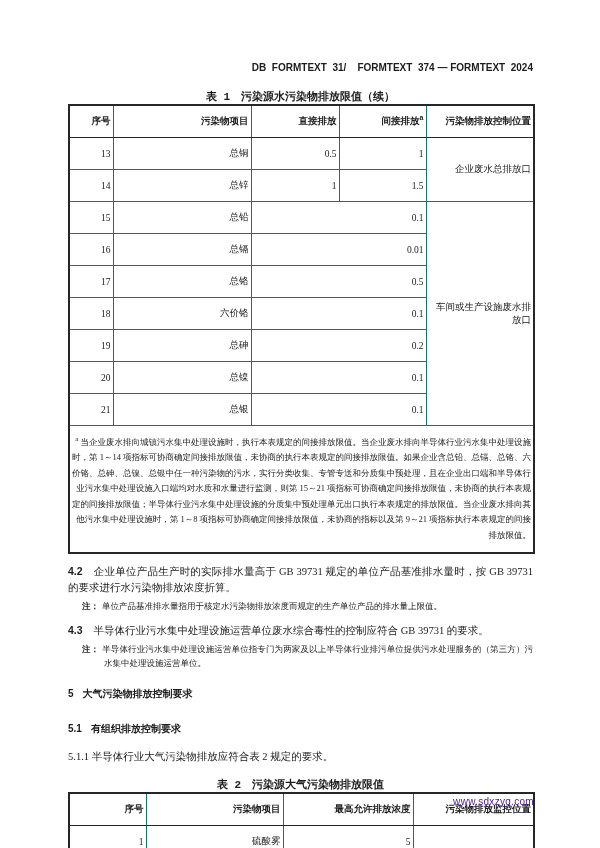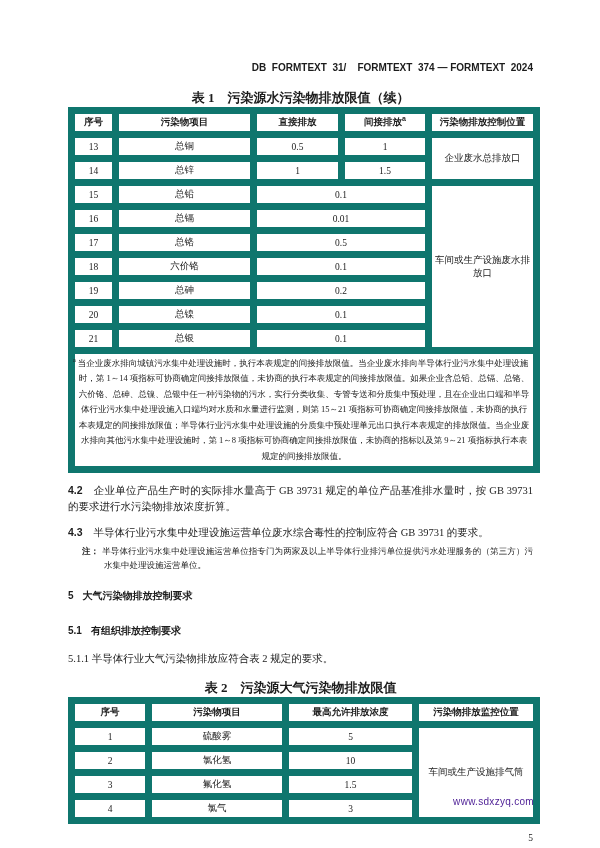--- a/index.html
+++ b/index.html
@@ -24,43 +24,43 @@
   .doc-code {
     text-align: right;
     font-family: "Liberation Sans", "DejaVu Sans", sans-serif;
     font-weight: 700;
     font-size: 10px;
     white-space: pre;
     color: #1c1c1c;
   }
   .table-title {
     text-align: center;
-    font-family: Liberation Serif, serif;
-    font-weight: 700;
-    font-size: 13px;
+    font-family: Liberation Mono, monospace;
+    font-weight: 700;
+    font-size: 11px;
     margin-top: 16px;
     color: #1c1c1c;
   }
   .unit-note {
     text-align: right;
     font-size: 9.5px;
     margin-top: 9px;
     margin-bottom: 4px;
   }
   table.limits {
     width: 465px;
     border-collapse: collapse;
     table-layout: fixed;
     font-size: 9.5px;
   }
   table.limits th, table.limits td {
-    border: 7px solid #0f766e;
-    text-align: center;
+    border: 1px solid #0f766e;
+    text-align: right;
     vertical-align: middle;
-    padding: 2px 2px;
+    padding: 9px 2px;
   }
   table.limits { border: 2px solid #262626; }
   table.limits th {
     font-family: "Liberation Sans", "DejaVu Sans", sans-serif;
     font-weight: 700;
     font-size: 9.5px;
     height: 19px;
     border-bottom: 1.5px solid #262626;
     color: #1c1c1c;
   }
@@ -212,20 +212,23 @@
         </tr>
         <tr>
           <td colspan="5" class="footnote-cell"><sup class="fn">a</sup> <span>当企业废水排向城镇污水集中处理设施时，执行本表规定的间接排放限值。当企业废水排向半导体行业污水集中处理设施时，第 1～14 项指标可协商确定间接排放限值，未协商的执行本表规定的间接排放限值。如果企业含总铅、总镉、总铬、六价铬、总砷、总镍、总银中任一种污染物的污水，实行分类收集、专管专送和分质集中预处理，且在企业出口端和半导体行业污水集中处理设施入口端均对水质和水量进行监测，则第 15～21 项指标可协商确定间接排放限值，未协商的执行本表规定的间接排放限值；半导体行业污水集中处理设施的分质集中预处理单元出口执行本表规定的排放限值。当企业废水排向其他污水集中处理设施时，第 1～8 项指标可协商确定间接排放限值，未协商的指标以及第 9～21 项指标执行本表规定的间接排放限值。</span></td>
         </tr>
       </tbody>
     </table>
 
     <div class="clause">
       <span class="clause-num">4.2</span><span>企业单位产品生产时的实际排水量高于 GB 39731 规定的单位产品基准排水量时，按 GB 39731 的要求进行水污染物排放浓度折算。</span>
     </div>
+    <div class="note">
+      <span class="note-label">注：</span><span>单位产品基准排水量指用于核定水污染物排放浓度而规定的生产单位产品的排水量上限值。</span>
+    </div>
 
     <div class="clause">
       <span class="clause-num">4.3</span><span>半导体行业污水集中处理设施运营单位废水综合毒性的控制应符合 GB 39731 的要求。</span>
     </div>
     <div class="note">
       <span class="note-label">注：</span><span>半导体行业污水集中处理设施运营单位指专门为两家及以上半导体行业排污单位提供污水处理服务的（第三方）污水集中处理设施运营单位。</span>
     </div>
 
     <div class="heading h5">
       <span class="clause-num">5</span><span>大气污染物排放控制要求</span>

